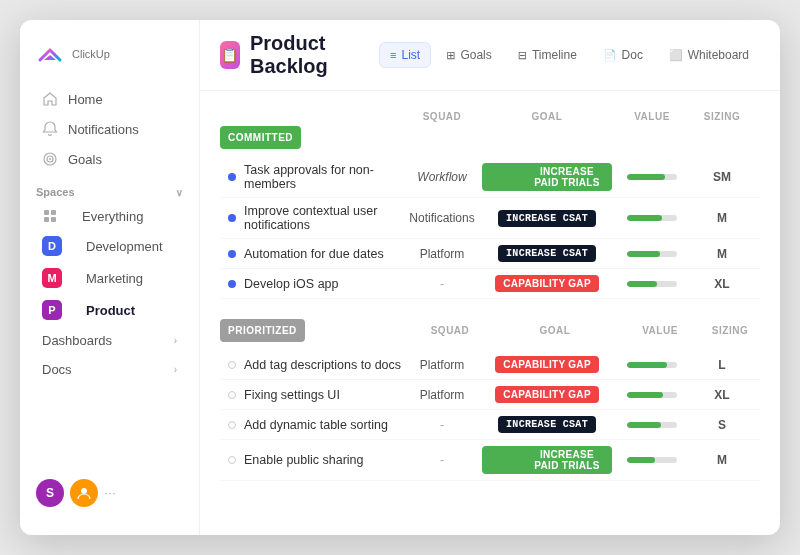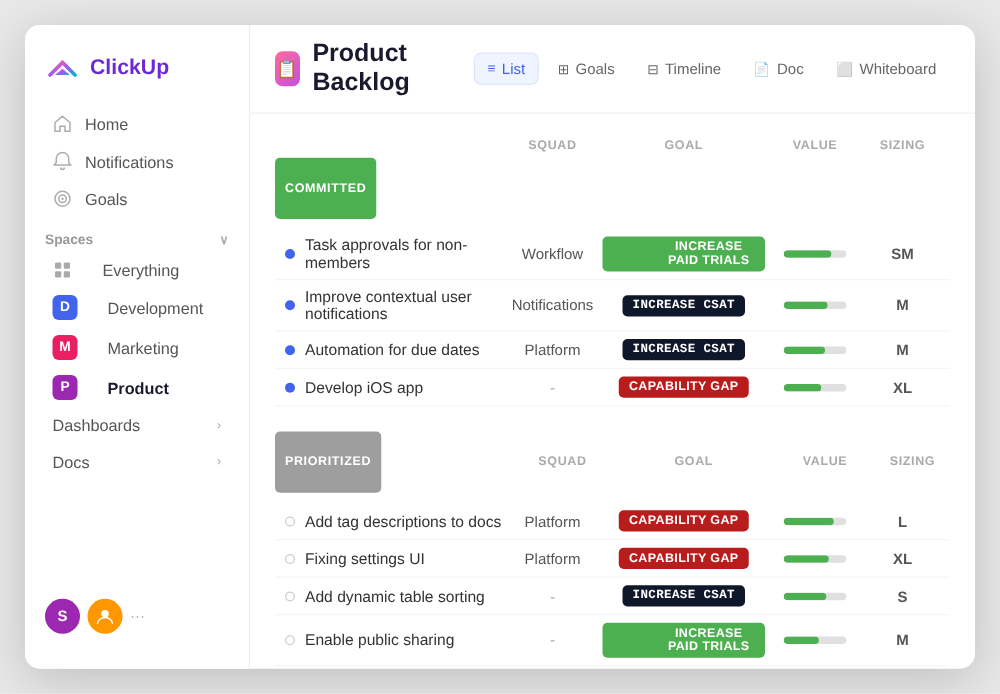--- a/index.html
+++ b/index.html
@@ -34,23 +34,23 @@
       display: flex;
       align-items: center;
       gap: 8px;
       padding: 4px 16px 16px 16px;
     }
     .logo-icon {
       width: 28px;
       height: 28px;
     }
     .logo-text {
-      font-size: 17px;
-      font-weight: 700;
-      color: #6d28d9;
+      font-size: 11px;
+      font-weight: 400;
+      color: #737373;
     }
     .nav-item {
       display: flex;
       align-items: center;
       gap: 10px;
       padding: 7px 16px;
       font-size: 13px;
       color: #555;
       cursor: pointer;
       border-radius: 6px;
@@ -186,21 +186,21 @@
     .section {
       margin-bottom: 20px;
     }
     .section-header {
       display: flex;
       align-items: center;
       gap: 16px;
       margin-bottom: 8px;
     }
     .section-badge {
-      padding: 19px 8px;
+      padding: 6px 8px;
       border-radius: 4px;
       font-size: 10px;
       font-weight: 700;
       letter-spacing: 0.5px;
       text-align: right;
     }
     .badge-committed { background: #4caf50; color: #fff; }
     .badge-prioritized { background: #9e9e9e; color: #fff; }
     .col-headers {
       display: grid;
@@ -243,21 +243,21 @@
       padding: 3px 8px;
       border-radius: 4px;
       font-size: 10px;
       font-weight: 700;
       letter-spacing: 0.3px;
       text-align: center;
       color: #fff;
     }
     .goal-green { background: #4caf50; padding-left: 48px; }
     .goal-blue { background: #0f172a; font-family: Liberation Mono, monospace; }
-    .goal-orange { background: #b91c1c; }
+    .goal-orange { background: #ef4444; }
     .goal-cell { display: flex; justify-content: center; }
     .value-bar {
       display: flex;
       align-items: center;
       justify-content: center;
     }
     .bar-track {
       width: 50px;
       height: 6px;
       background: #e0e0e0;
@@ -404,21 +404,21 @@
 </div>
         <div class="section">
           <div class="section-header">
             <span class="section-badge badge-committed">COMMITTED</span>
           </div>
           <div class="task-row">
       <div class="task-name">
         <div class="task-dot task-dot-filled"></div>
         <span>Task approvals for non-members</span>
       </div>
-      <div style="display:flex;justify-content:center;align-items:flex-end;">
+      <div style="display:flex;justify-content:center;align-items:flex-end;font-style:italic;">
               <span class="squad-label">Workflow</span>
             </div>
       <div class="goal-cell">
         <span class="goal-badge goal-green">INCREASE PAID TRIALS</span>
       </div>
       <div class="value-bar">
         <div class="bar-track">
           <div class="bar-fill" style="width:75%"></div>
         </div>
       </div>

